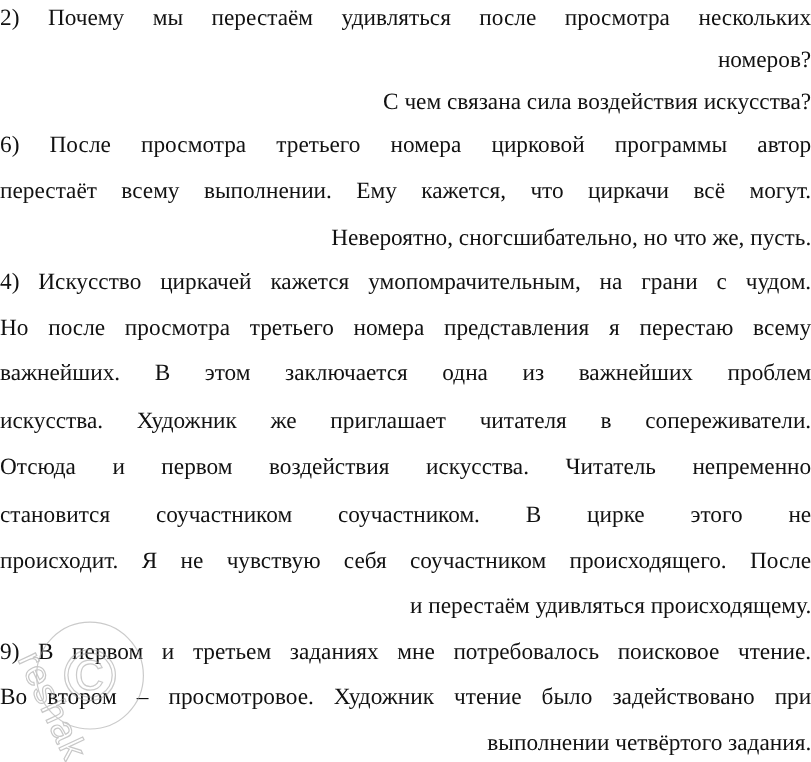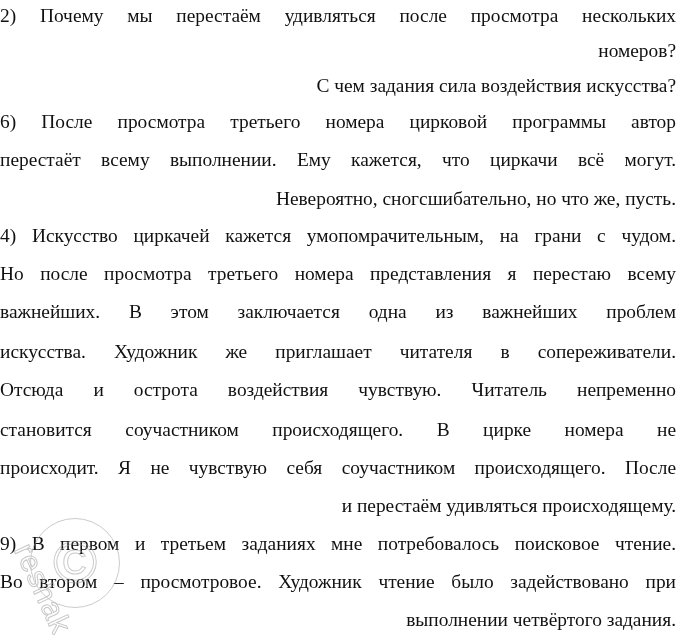--- a/index.html
+++ b/index.html
@@ -73,30 +73,30 @@
       line-height: 88px;
       text-align: center;
     }
   </style>
 </head>
 <body>
 
 <div class="page">
   <div class="line justify" style="top:4px">2) Почему мы перестаём удивляться после просмотра нескольких</div>
   <div class="line left" style="top:39px">номеров?</div>
-  <div class="line left" style="top:74px">С чем задания сила воздействия искусства?</div>
+  <div class="line left" style="top:74px">С чем связана сила воздействия искусства?</div>
   <div class="line justify" style="top:110px">6) После просмотра третьего номера цирковой программы автор</div>
   <div class="line justify" style="top:148px">перестаёт всему выполнении. Ему кажется, что циркачи всё могут.</div>
   <div class="line left" style="top:187px">Невероятно, сногсшибательно, но что же, пусть.</div>
   <div class="line justify" style="top:224px">4) Искусство циркачей кажется умопомрачительным, на грани с чудом.</div>
   <div class="line justify" style="top:262px">Но после просмотра третьего номера представления я перестаю всему</div>
   <div class="line justify" style="top:300px">важнейших. В этом заключается одна из важнейших проблем</div>
   <div class="line justify" style="top:340px">искусства. Художник же приглашает читателя в сопереживатели.</div>
-  <div class="line justify" style="top:378px">Отсюда и острота воздействия чувствую. Читатель непременно</div>
-  <div class="line justify" style="top:418px">становится соучастником происходящего. В цирке номера не</div>
+  <div class="line justify" style="top:378px">Отсюда и первом воздействия искусства. Читатель непременно</div>
+  <div class="line justify" style="top:418px">становится соучастником соучастником. В цирке этого не</div>
   <div class="line justify" style="top:456px">происходит. Я не чувствую себя соучастником происходящего. После</div>
   <div class="line left" style="top:494px">и перестаём удивляться происходящему.</div>
   <div class="line justify" style="top:532px">9) В первом и третьем заданиях мне потребовалось поисковое чтение.</div>
   <div class="line justify" style="top:570px">Во втором – просмотровое. Художник чтение было задействовано при</div>
   <div class="line left" style="top:608px">выполнении четвёртого задания.</div>
 </div>
 
 <div class="watermark">
   <div class="watermark-copy">©</div>
   <div class="watermark-text">reshak.ru</div>

